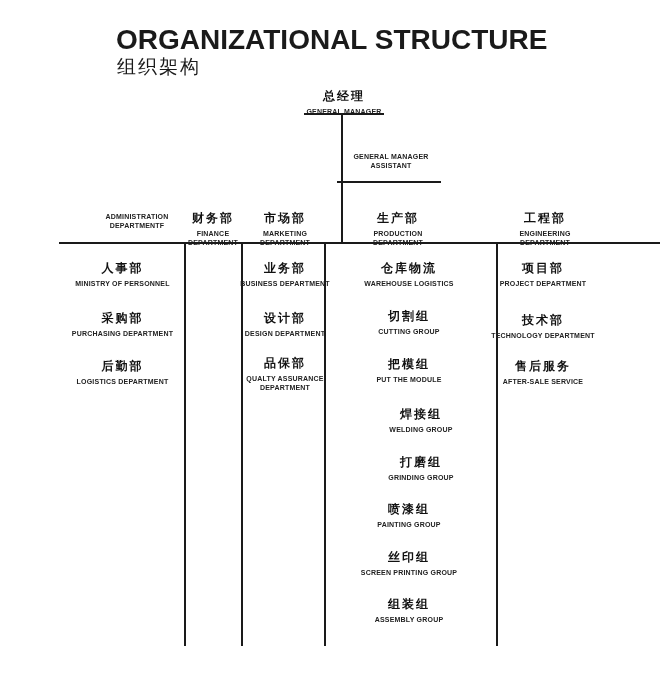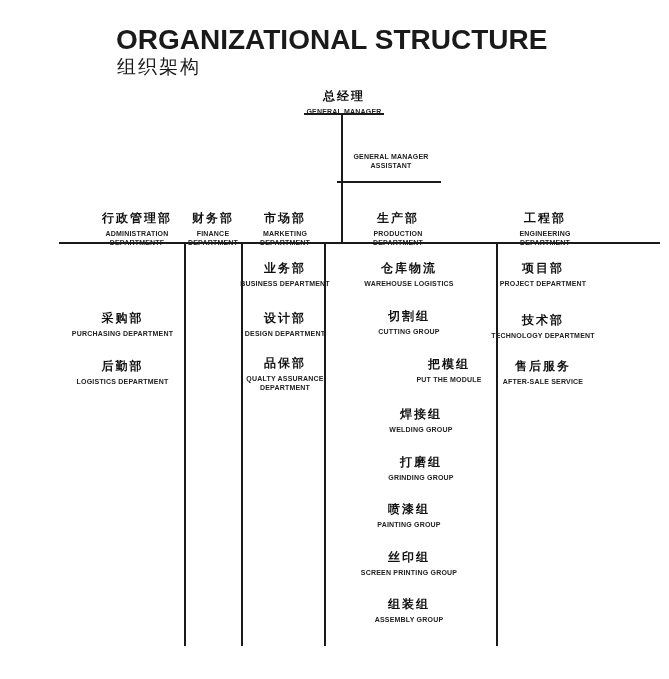--- a/index.html
+++ b/index.html
@@ -44,21 +44,20 @@
   </div>
   <div class="line" style="left:304px; top:113px; width:80px; height:2px;"></div>
   <div class="line" style="left:341px; top:115px; width:2px; height:128px;"></div>
 
   <div class="node" style="left:337px; top:150px; width:108px;">
     <span class="en">GENERAL MANAGER ASSISTANT</span>
   </div>
   <div class="line" style="left:337px; top:181px; width:104px; height:2px;"></div>
 
   <div class="node dept" style="left:77px; top:210px; width:120px;">
-    <span class="zh">行政管理部</span>
     <span class="en">ADMINISTRATION DEPARTMENTF</span>
   </div>
   <div class="node dept" style="left:163px; top:210px; width:100px;">
     <span class="zh">财务部</span>
     <span class="en">FINANCE DEPARTMENT</span>
   </div>
   <div class="node dept" style="left:235px; top:210px; width:100px;">
     <span class="zh">市场部</span>
     <span class="en">MARKETING DEPARTMENT</span>
   </div>
@@ -70,20 +69,24 @@
     <span class="zh">工程部</span>
     <span class="en">ENGINEERING DEPARTMENT</span>
   </div>
 
   <div class="line" style="left:59px; top:242px; width:601px; height:2px;"></div>
   <div class="line" style="left:184px; top:244px; width:2px; height:402px;"></div>
   <div class="line" style="left:241px; top:244px; width:2px; height:402px;"></div>
   <div class="line" style="left:324px; top:244px; width:2px; height:402px;"></div>
   <div class="line" style="left:496px; top:244px; width:2px; height:402px;"></div>
 
+  <div class="node" style="left:60px; top:260px; width:125px;">
+    <span class="zh">人事部</span>
+    <span class="en">MINISTRY OF PERSONNEL</span>
+  </div>
   <div class="node" style="left:60px; top:310px; width:125px;">
     <span class="zh">采购部</span>
     <span class="en">PURCHASING DEPARTMENT</span>
   </div>
   <div class="node" style="left:60px; top:358px; width:125px;">
     <span class="zh">后勤部</span>
     <span class="en">LOGISTICS DEPARTMENT</span>
   </div>
 
   <div class="node" style="left:239px; top:260px; width:92px;">
@@ -100,21 +103,21 @@
   </div>
 
   <div class="node" style="left:325px; top:260px; width:168px;">
     <span class="zh">仓库物流</span>
     <span class="en">WAREHOUSE LOGISTICS</span>
   </div>
   <div class="node" style="left:325px; top:308px; width:168px;">
     <span class="zh">切割组</span>
     <span class="en">CUTTING GROUP</span>
   </div>
-  <div class="node" style="left:325px; top:356px; width:168px;padding-left:40px;">
+  <div class="node" style="left:325px; top:356px; width:168px;">
     <span class="zh">把模组</span>
     <span class="en">PUT THE MODULE</span>
   </div>
   <div class="node" style="left:317px; top:406px; width:168px;padding-left:20px;">
     <span class="zh">焊接组</span>
     <span class="en">WELDING GROUP</span>
   </div>
   <div class="node" style="left:325px; top:454px; width:168px;padding-left:12px;">
     <span class="zh">打磨组</span>
     <span class="en">GRINDING GROUP</span>

